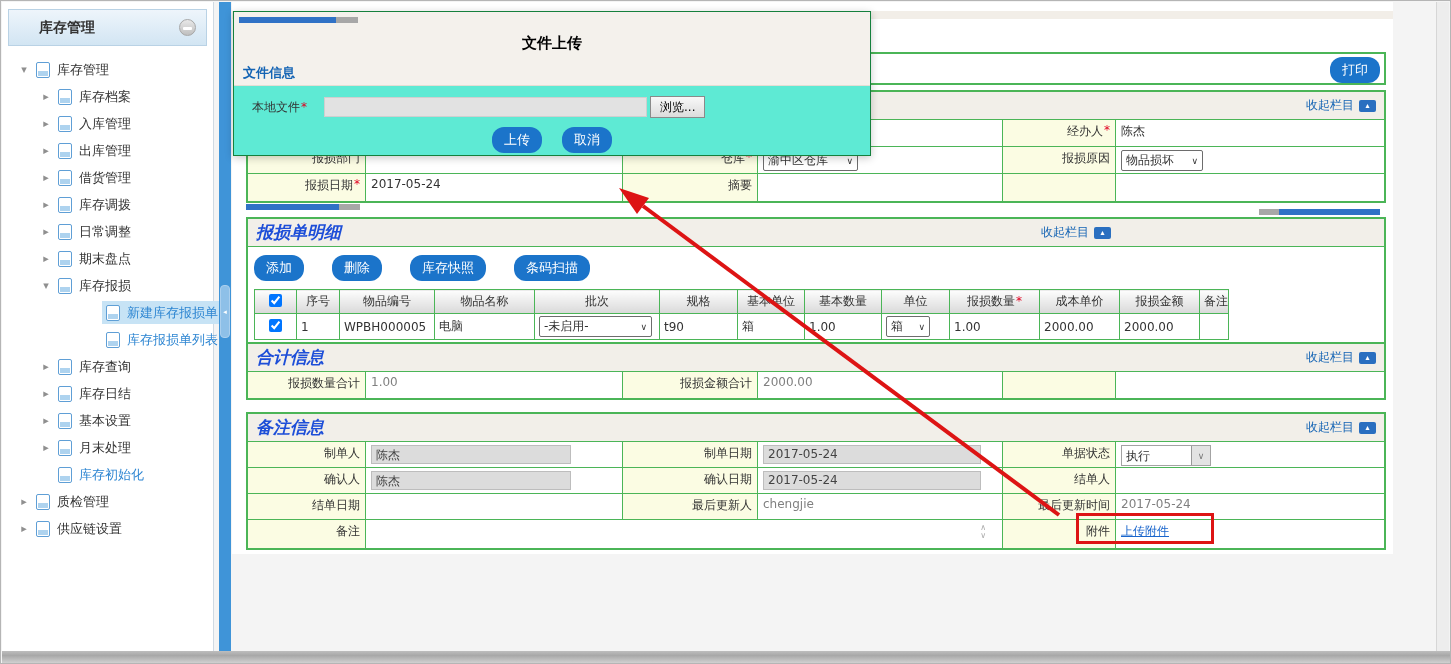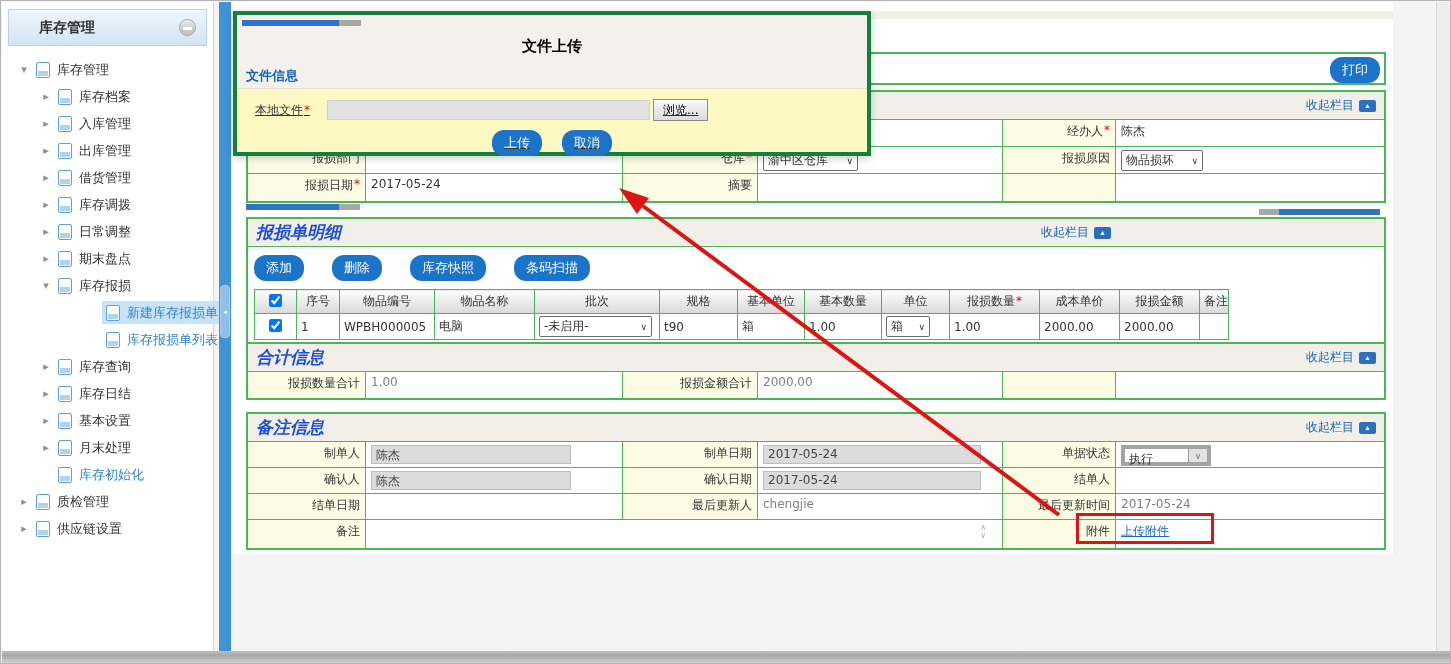--- a/index.html
+++ b/index.html
@@ -55,21 +55,21 @@
   .fc:last-child { border-right:none; }
   .fc.lab { background:#fbfce3; justify-content:flex-end; text-align:right; }
   .c1 { flex:0 0 118px; } .c2 { flex:0 0 257px; } .c3 { flex:0 0 135px; } .c4 { flex:0 0 245px; }
   .c5 { flex:0 0 113px; } .c6 { flex:1; }
   .req { color:#e00020; margin-left:1px; }
   .gray-val { color:#808080; }
 
   .ro-input { display:inline-block; width:200px; height:19px; background:#dcdcdc; border:1px solid #bdbdbd; padding:1px 4px; color:#444; }
   .fake-select { display:inline-flex; align-items:center; border:1px solid #6d6d6d; border-radius:2px; background:#fff; height:21px; padding:0 4px; }
   .fake-select .sarr { margin-left:auto; font-size:9px; color:#333; padding-left:6px; }
-  .sel-disabled { display:inline-flex; border:4px solid #a3a3a3; height:21px; width:90px; background:#fff; }
+  .sel-disabled { display:inline-flex; border:1px solid #a3a3a3; height:21px; width:90px; background:#fff; }
   .sel-disabled .txt { flex:1; padding:2px 4px; }
   .sel-disabled .sbtn { width:19px; background:#e3e3e3; border-left:1px solid #999; display:flex; align-items:center; justify-content:center;
                         color:#777; font-size:9px; }
 
   
   .frag { position:absolute; height:6px; }
   .frag.blue { background:#3072c6; } .frag.gray { background:#a7a7a7; }
 
   
   .detail-body { padding:6px; }
@@ -80,22 +80,22 @@
   table.dt td { height:26px; }
 
   
   .ta-cell { position:relative; }
   .spinner { position:absolute; right:16px; top:4px; display:flex; flex-direction:column; line-height:8px; font-size:8px; color:#aaa; }
   .link { color:#1a66cc; text-decoration:underline; cursor:pointer; }
 
   .redbox { position:absolute; left:844px; top:511px; width:138px; height:31px; border:3px solid #dd1414; pointer-events:none; }
 
   
-  .modal { position:absolute; left:232px; top:10px; width:638px; height:145px; background:#fef9c3; border:4px solid #15803d;
-           box-shadow:0 2px 8px rgba(0,0,0,.22); z-index:60;text-decoration:underline; }
+  .modal { position:absolute; left:232px; top:10px; width:638px; height:145px; background:#5eead4; border:1px solid #15803d;
+           box-shadow:0 2px 8px rgba(0,0,0,.22); z-index:60; }
   .m-top { background:#f4f1ec; height:74px; position:relative; border-bottom:1px solid #e3ded4; }
   .m-prog { position:absolute; left:5px; top:5px; height:6px; }
   .m-title { position:absolute; left:0; right:0; top:22px; text-align:center; font-size:15px; font-weight:bold; color:#000; }
   .m-sec { position:absolute; left:9px; top:52px; color:#1464b4; font-weight:bold; font-size:13px; }
   .m-row { display:flex; align-items:center; margin:10px 0 0 18px; }
   .m-lab { width:70px; }
   .file-field { width:323px; height:20px; background:#e2e2e2; border:1px solid #cfcfcf; margin-left:2px; }
   .browse { margin-left:3px; height:22px; border:1px solid #8a8a8a; background:linear-gradient(#f8f8f8,#dcdcdc); padding:2px 9px;
             font-family:inherit; font-size:12px; cursor:pointer; }
   .m-btns { display:flex; gap:20px; justify-content:center; margin-top:9px; }

